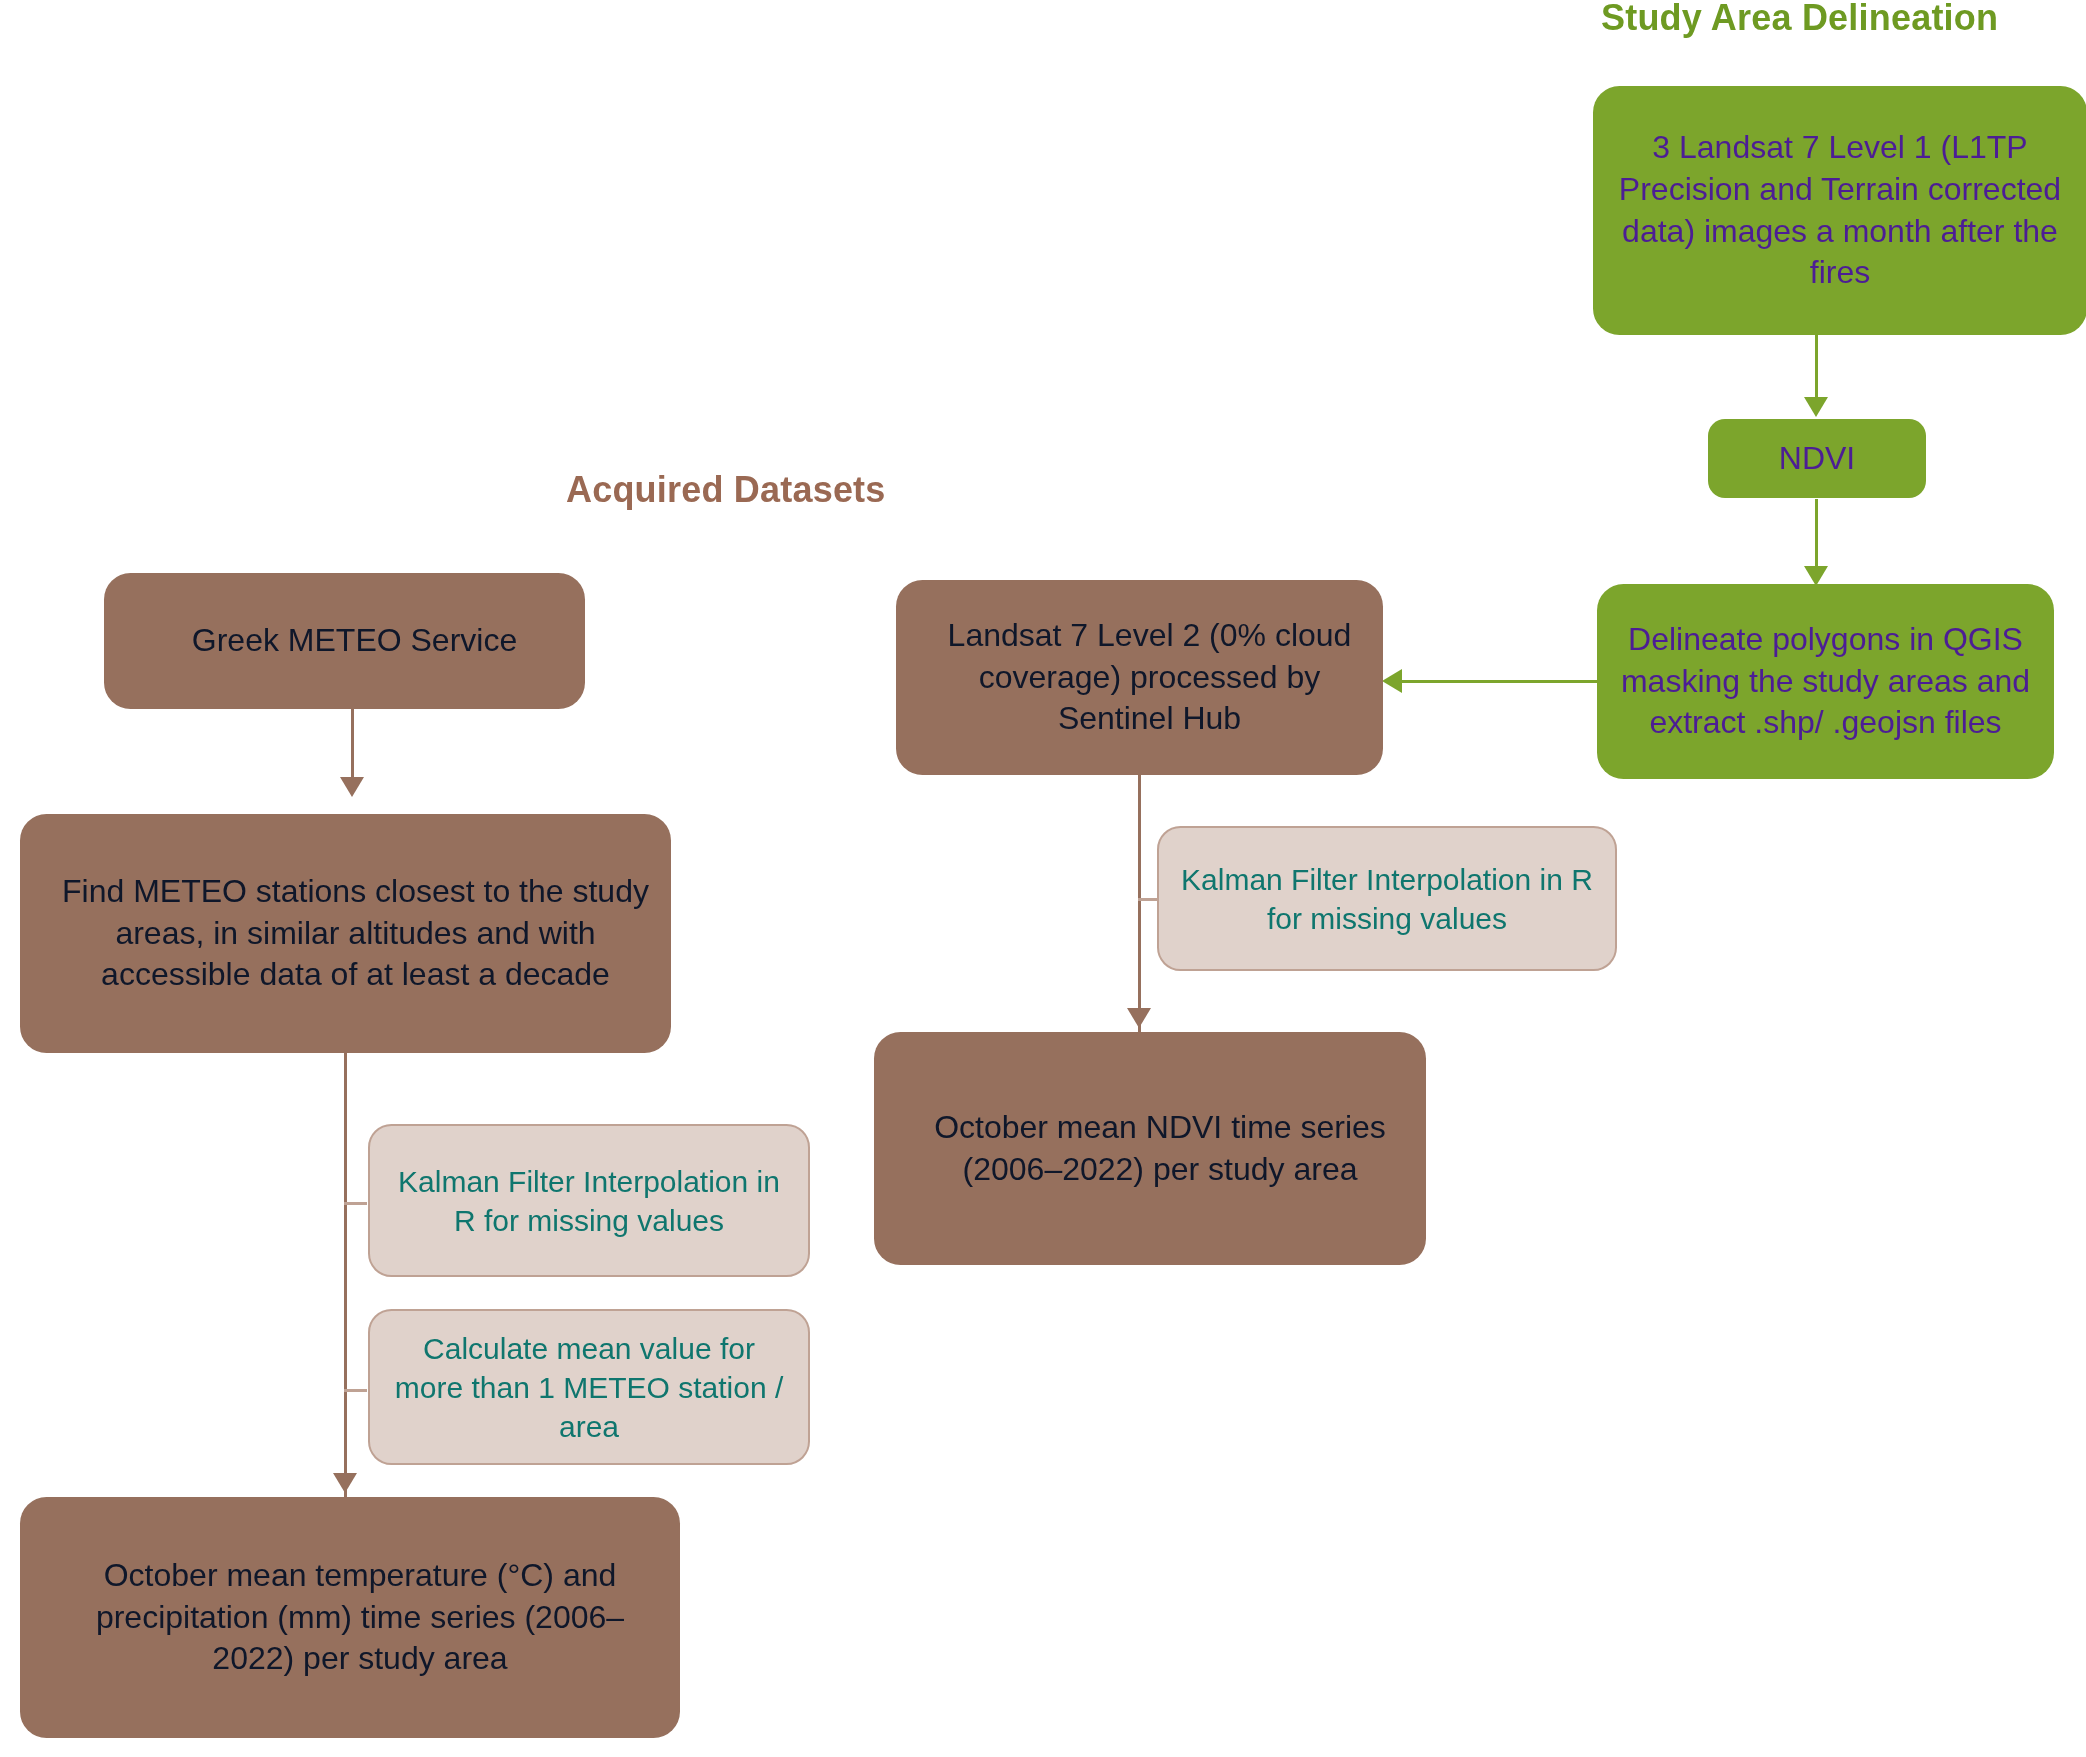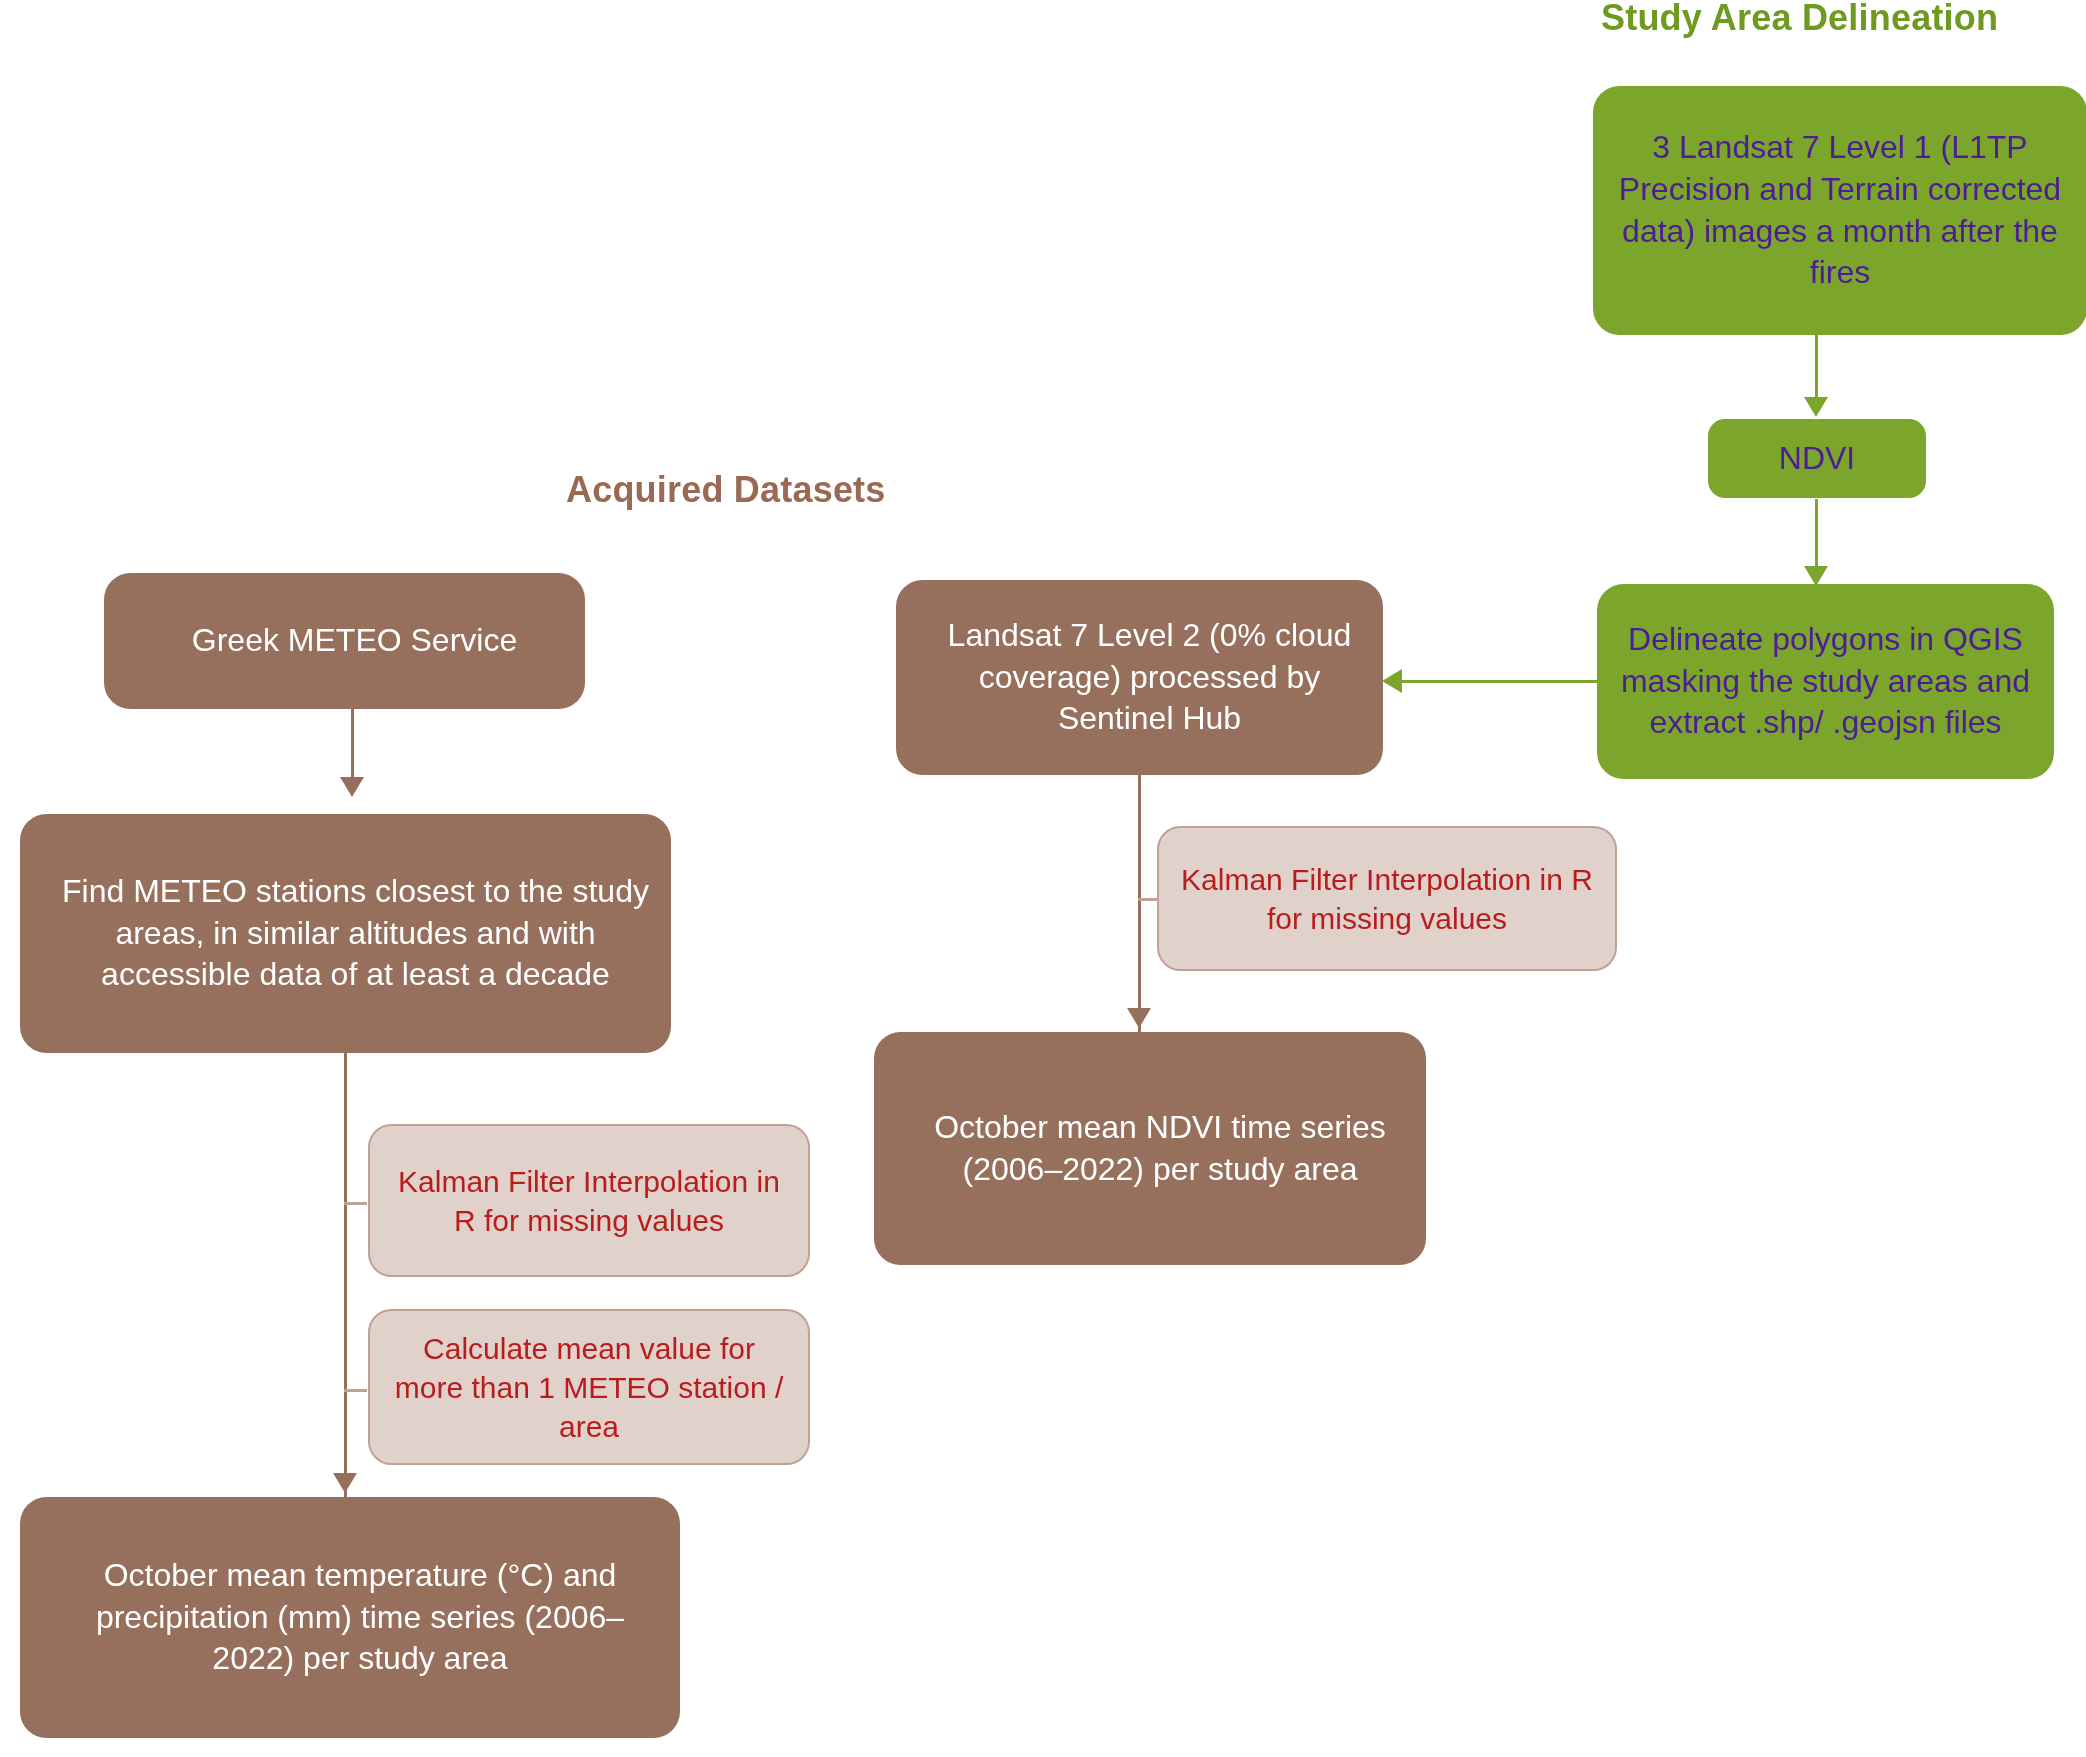--- a/index.html
+++ b/index.html
@@ -53,27 +53,27 @@
     white-space: pre-line;
   }
 
   .node-green {
     background: #7CA52C;
     color: #4c1d95;
     font-size: 32px;
   }
   .node-brown {
     background: #96705D;
-    color: #ffffff;
+    color: #0f172a;
     font-size: 32px;
     padding-left: 40px;
   }
   .node-light {
     background: #E0D2CB;
-    color: #b91c1c;
+    color: #0f766e;
     font-size: 30px;
     border: 2.3px solid #BFA294;
     border-radius: 23.4px;
   }
   .v-line {
     position: absolute;
     width: 3.1px;
   }
   .h-line {
     position: absolute;

